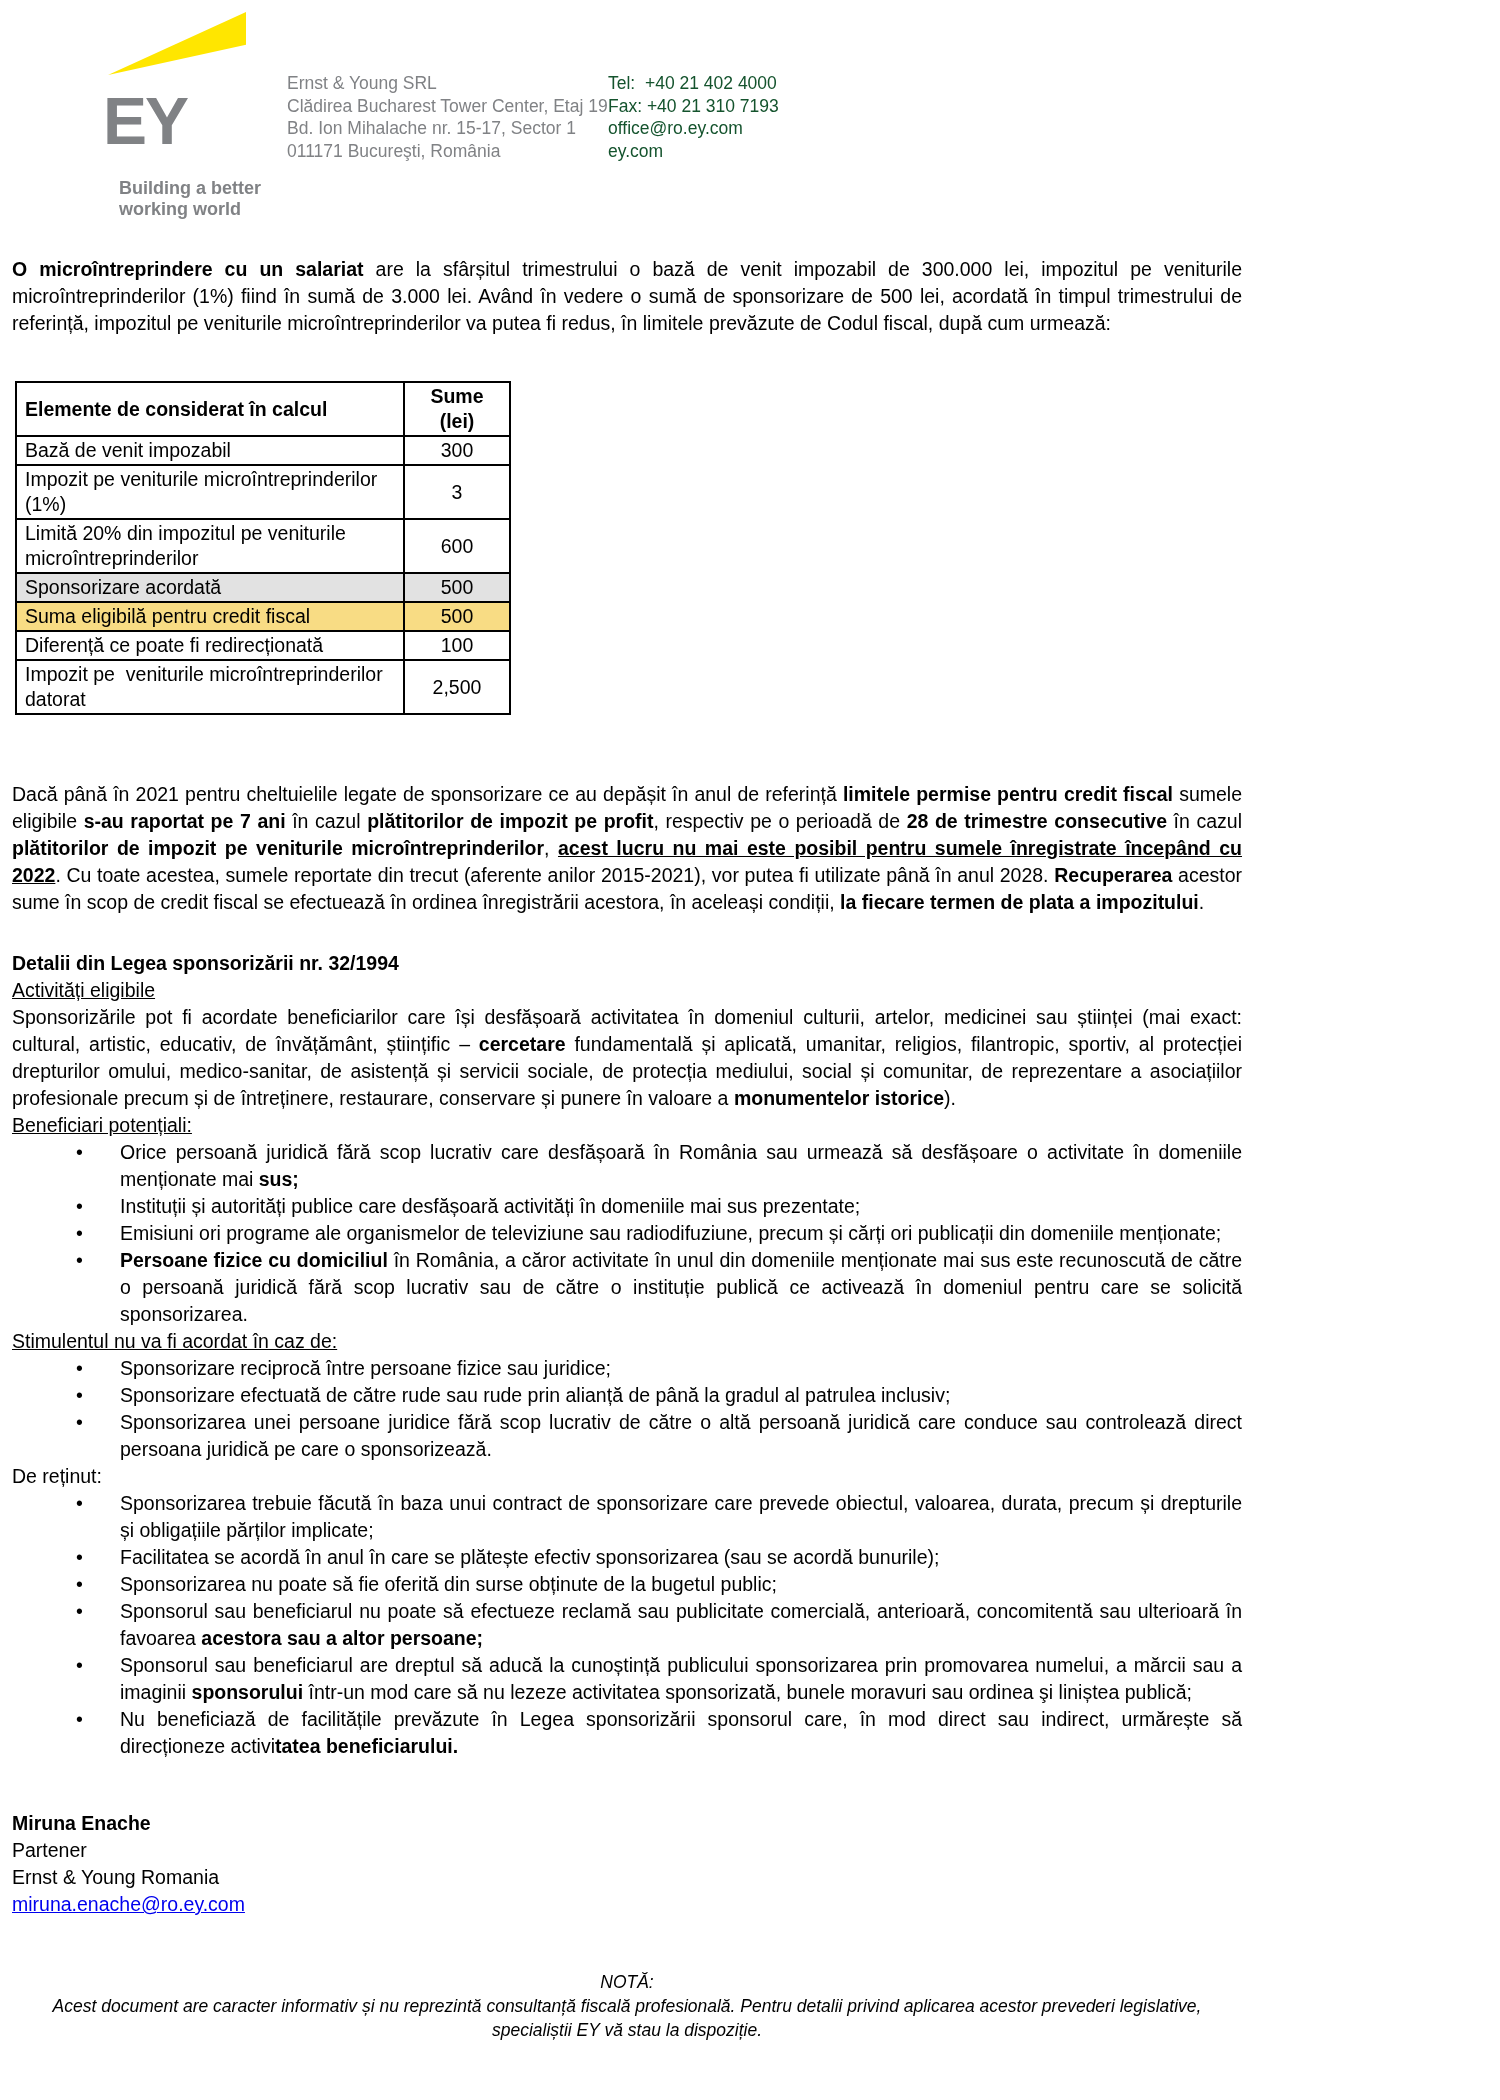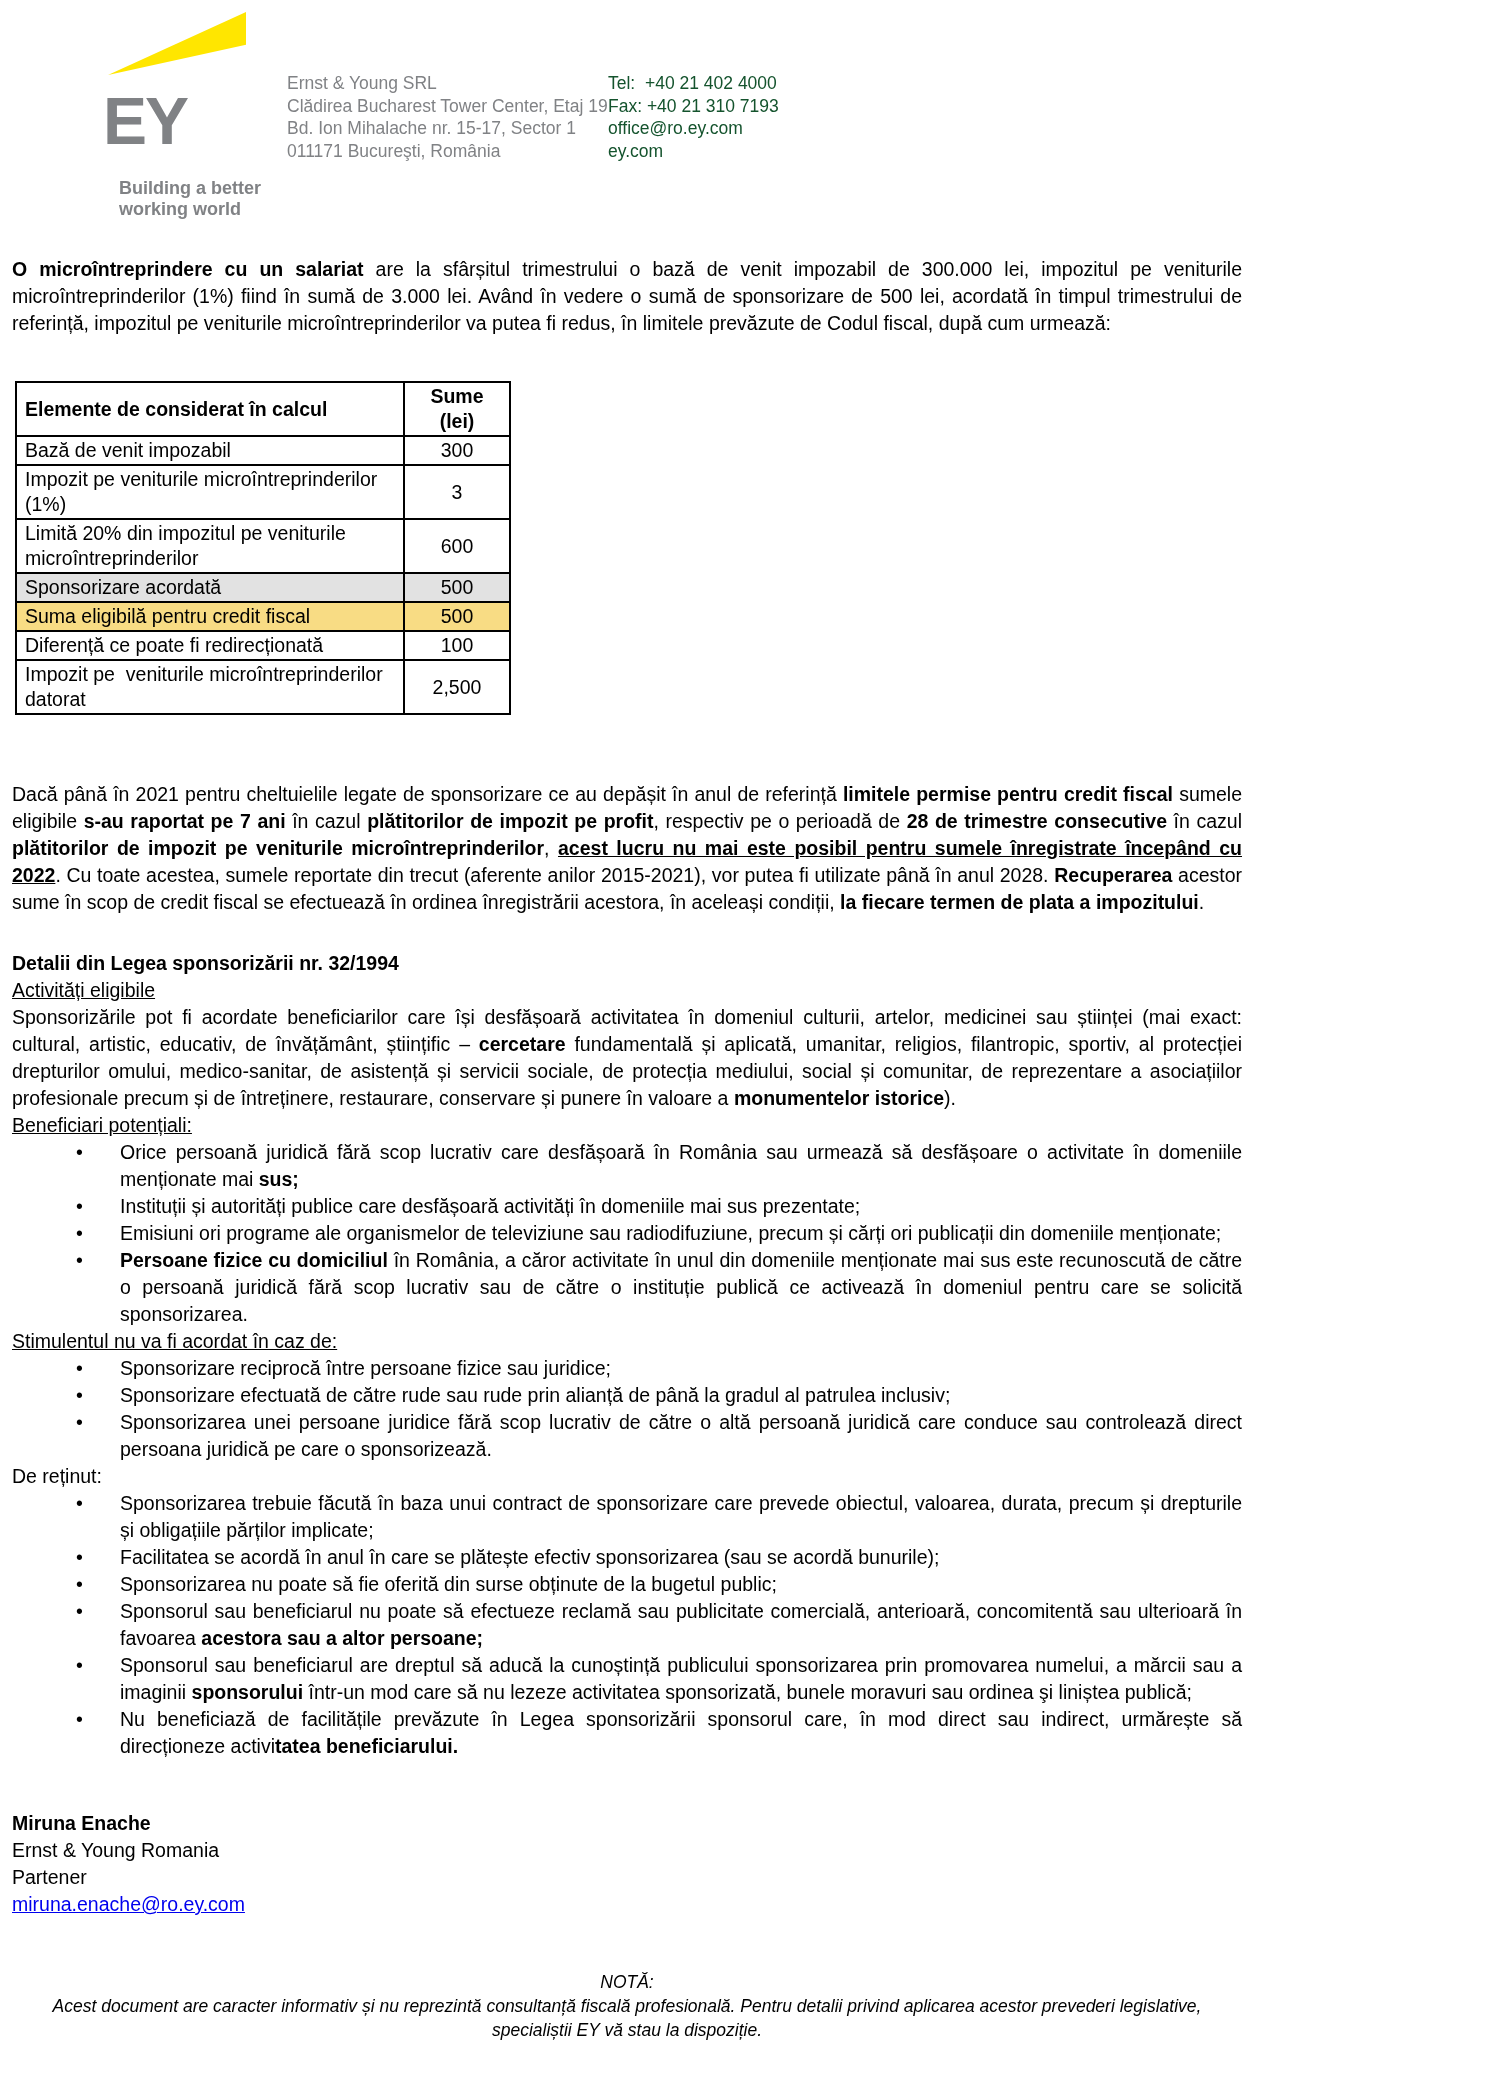--- a/index.html
+++ b/index.html
@@ -207,22 +207,22 @@
         <span class="li-text"><span>Sponsorul sau beneficiarul are dreptul să aducă la cunoștință publicului sponsorizarea prin promovarea numelui, a mărcii sau a imaginii </span><span style="font-weight: 700;">sponsorului</span><span> într-un mod care să nu lezeze activitatea sponsorizată, bunele moravuri sau ordinea şi liniștea publică;</span></span>
       </li>
       <li>
         <span class="bullet">•</span>
         <span class="li-text"><span>Nu beneficiază de facilitățile prevăzute în Legea sponsorizării sponsorul care, în mod direct sau indirect, urmărește să direcționeze activi</span><span style="font-weight: 700;">tatea beneficiarului.</span></span>
       </li>
     </ul>
 
     <div class="signature">
       <div class="sig-name">Miruna Enache</div>
+      <div>Partener</div>
       <div>Ernst &amp; Young Romania</div>
-      <div>Partener</div>
       <a class="email" href="#">miruna.enache@ro.ey.com</a>
     </div>
 
     <div class="note">
       <div>NOTĂ:</div>
       <div>Acest document are caracter informativ și nu reprezintă consultanță fiscală profesională. Pentru detalii privind aplicarea acestor prevederi legislative, specialiștii EY vă stau la dispoziție.</div>
     </div>
 
     <div class="member">A member firm of Ernst &amp; Young Global Limited</div>
 

